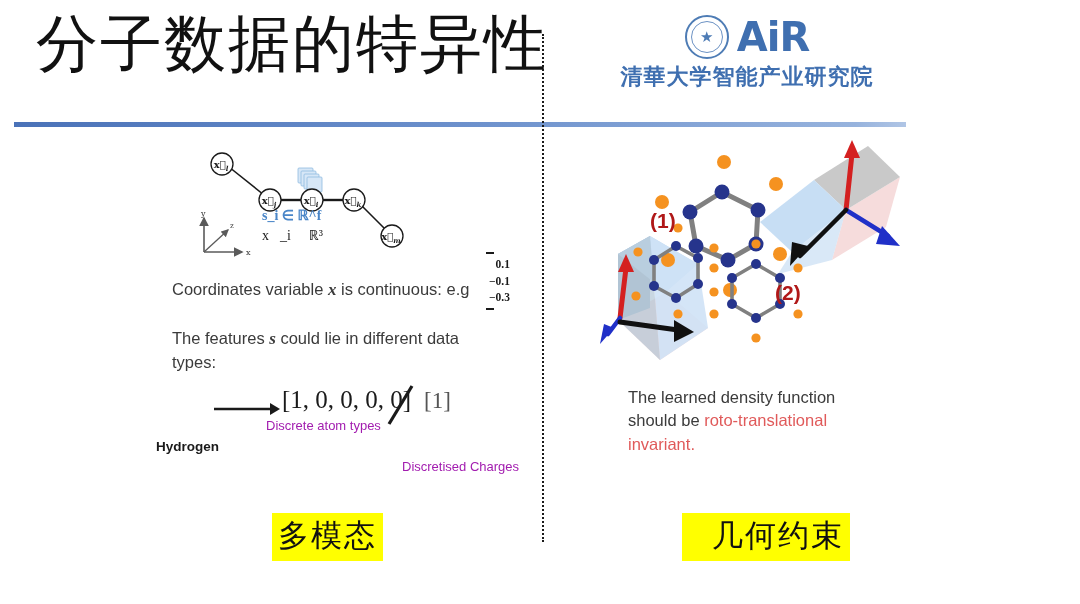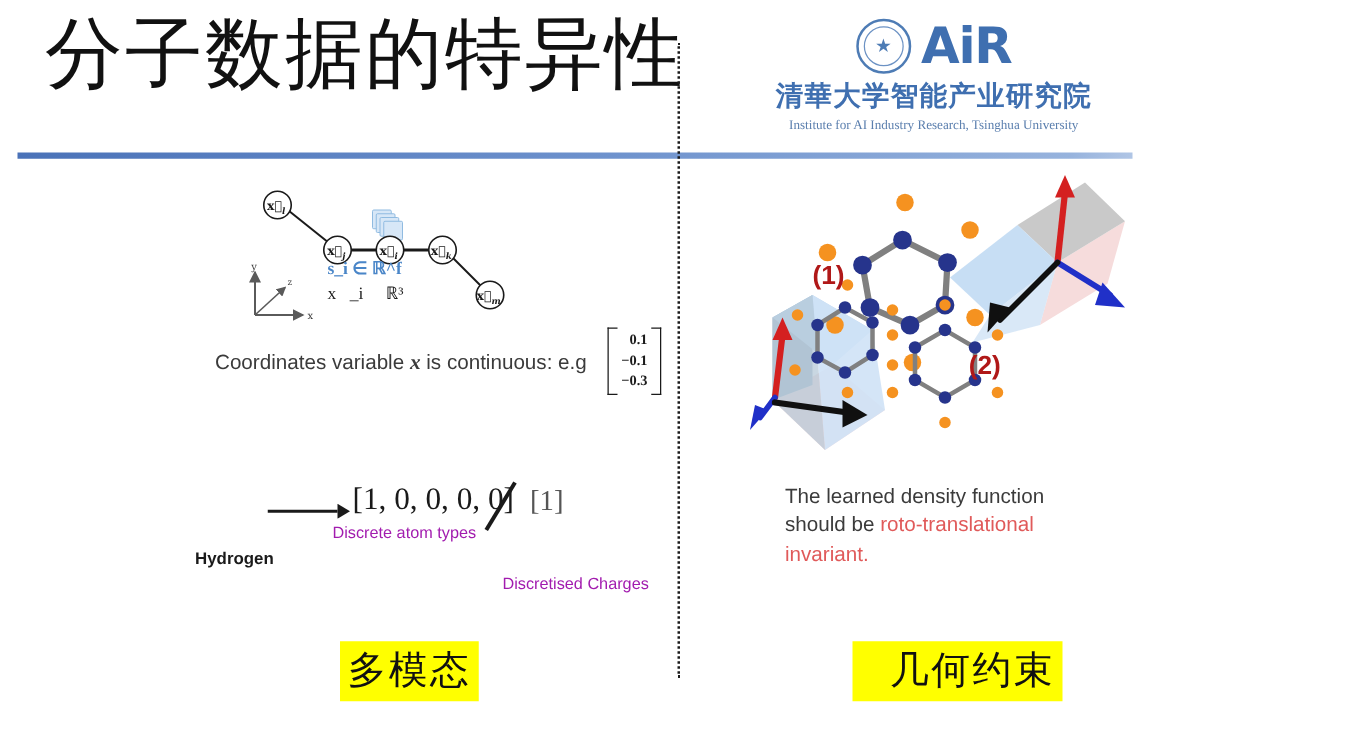--- a/index.html
+++ b/index.html
@@ -144,27 +144,28 @@
     font-size: 16.5px;
     line-height: 1.42;
   }
   .t-coords { left: 172px; top: 278px; width: 330px; }
   .t-feats  { left: 172px; top: 327px; width: 330px; }
   .mi { font-family: "Liberation Serif", serif; font-style: italic; font-weight: 700; font-size: 17px; }
 
   .colvec {
     position: absolute;
     left: 486px;
-    top: 262px;
+    top: 252px;
     display: flex;
     align-items: stretch;
     font-family: "Liberation Serif", serif;
     font-size: 11.5px;
     font-weight: 700;
     color: #1a1a1a;
+    flex-direction: column;
   }
   .brk {
     width: 7px;
     border-top: 1.6px solid #1a1a1a;
     border-bottom: 1.6px solid #1a1a1a;
   }
   .brk-l { border-left: 1.6px solid #1a1a1a; }
   .brk-r { border-right: 1.6px solid #1a1a1a; }
   .colvec-nums {
     padding: 2px 3px;
@@ -287,21 +288,20 @@
   <div class="slide-title">分子数据的特异性</div>
 
   <div class="logo-block">
     <div class="logo-row">
       <div class="seal">
         <span class="seal-star">★</span>
       </div>
       <div class="air-text">AiR</div>
     </div>
     <div class="logo-cn">清華大学智能产业研究院</div>
-    <div class="logo-en">Institute for AI Industry Research, Tsinghua University</div>
   </div>
 
   <div class="header-rule"></div>
   <div class="v-divider"></div>
 
   <svg class="graph-fig" viewBox="0 0 230 128">
     <line x1="43" y1="25" x2="78" y2="53" stroke="#1a1a1a" stroke-width="1.6"></line>
     <line x1="90" y1="58" x2="120" y2="58" stroke="#1a1a1a" stroke-width="2.4"></line>
     <line x1="132" y1="58" x2="162" y2="58" stroke="#1a1a1a" stroke-width="2.4"></line>
     <line x1="174" y1="62" x2="200" y2="88" stroke="#1a1a1a" stroke-width="1.6"></line>
@@ -355,20 +355,23 @@
   <div class="colvec">
     <div class="brk brk-l"></div>
     <div class="colvec-nums">
       <div>0.1</div>
       <div>−0.1</div>
       <div>−0.3</div>
     </div>
     <div class="brk brk-r"></div>
   </div>
 
+  <div class="body-text t-feats">
+    <span>The features </span><span class="mi">s</span><span> could lie in different data types:</span>
+  </div>
 
   <div class="hydrogen-label">Hydrogen</div>
   <svg class="h-arrow" viewBox="0 0 66 12">
     <line x1="0" y1="6" x2="56" y2="6" stroke="#1a1a1a" stroke-width="2.4"></line>
     <path d="M56,0 L66,6 L56,12 z" fill="#1a1a1a"></path>
   </svg>
   <div class="atomvec">[1, 0, 0, 0, 0]</div>
   <svg class="slash" viewBox="0 0 30 44">
     <line x1="3" y1="41" x2="26" y2="3" stroke="#1a1a1a" stroke-width="3.2"></line>
   </svg>

